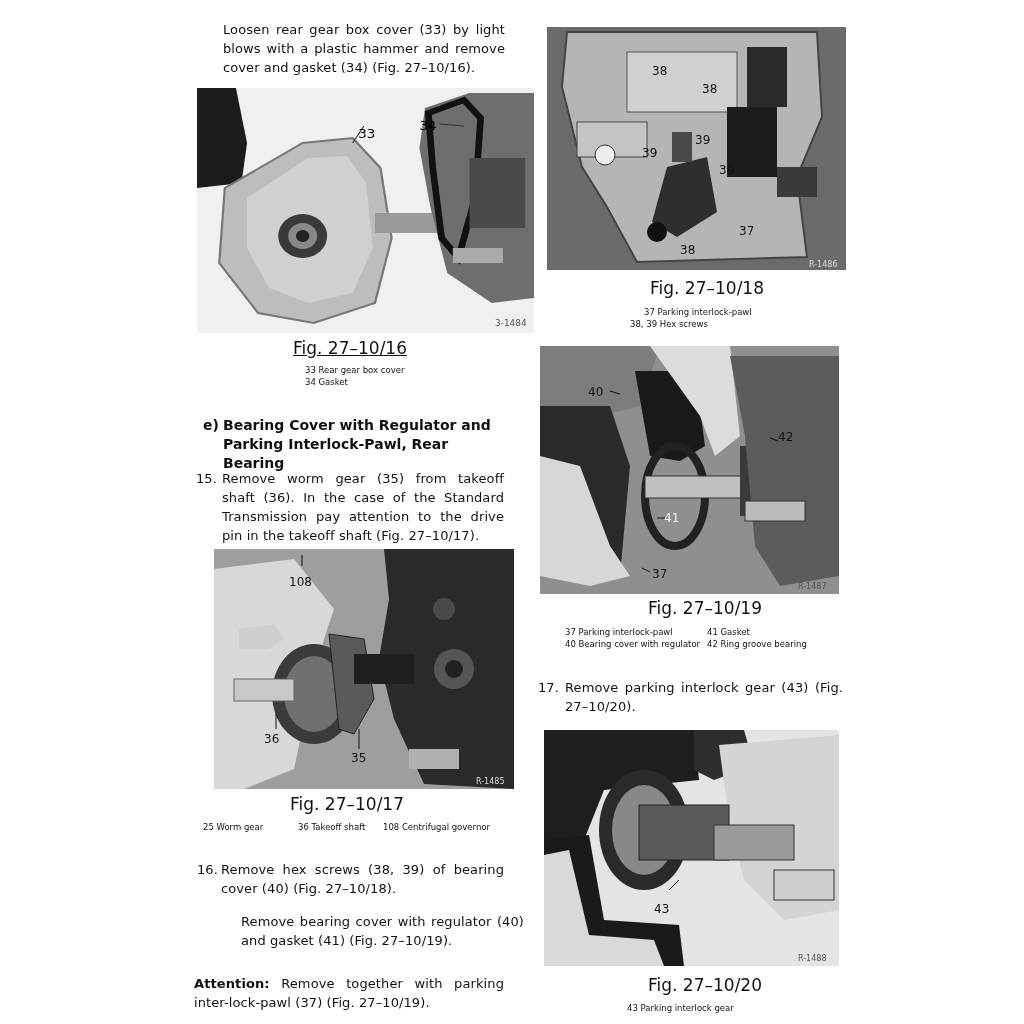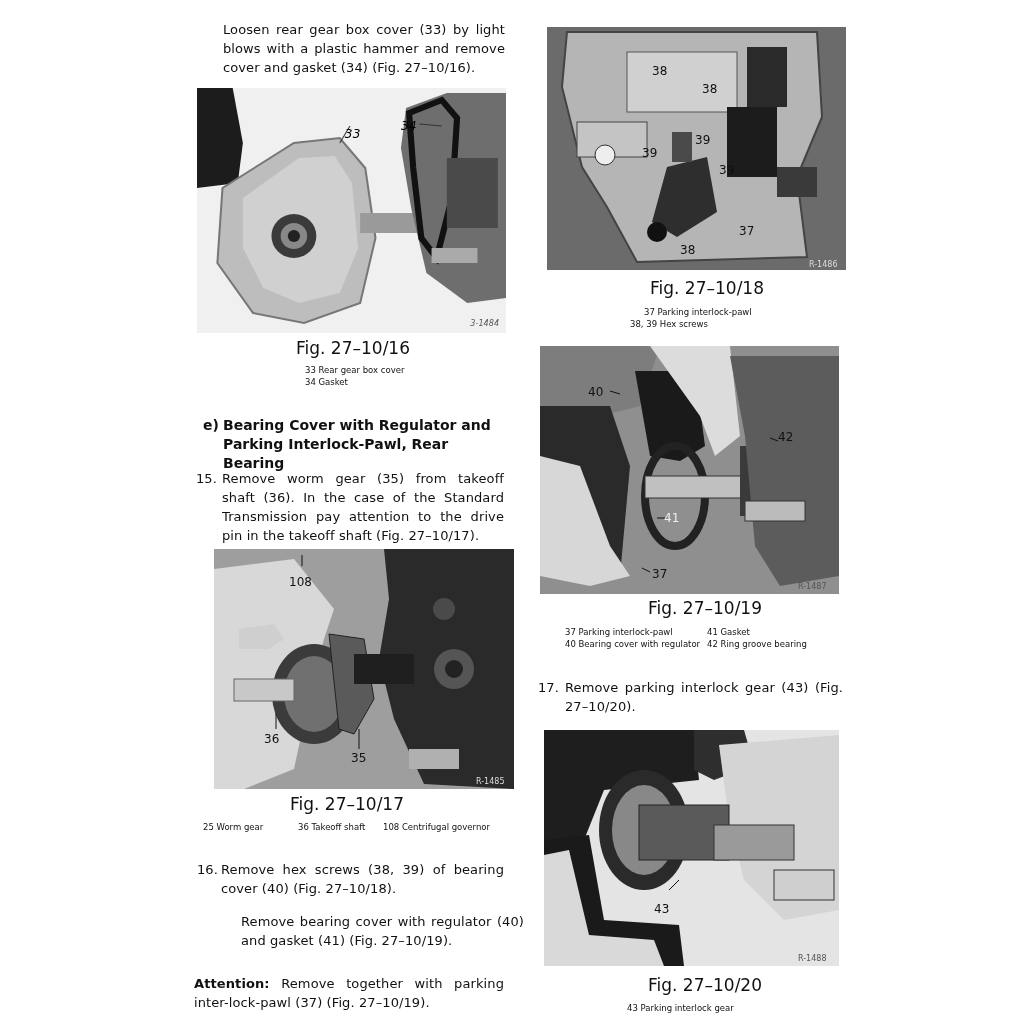--- a/index.html
+++ b/index.html
@@ -14,42 +14,42 @@
   .photo svg { display: block; width: 100%; height: 100%; }
   .num { position: absolute; }
   .ref { font-size: 8px; fill: #555; font-family: "DejaVu Sans", sans-serif; }
   .lbl { font-family: "DejaVu Sans", sans-serif; font-size: 12px; }
 </style>
 </head>
 <body>
 
 <div class="abs body-text" style="left:223px; top:20px; width:282px;">Loosen rear gear box cover (33) by light blows with a plastic hammer and remove cover and gasket (34) (Fig. 27–10/16).</div>
 
-<div class="photo" style="left:197px; top:88px; width:309px; height:245px; background:#ececec;font-style:italic;">
+<div class="photo" style="left:197px; top:88px; width:337px; height:245px; background:#ececec;">
   <svg viewBox="0 0 303 245" preserveAspectRatio="none">
     <rect width="303" height="245" fill="#f0f0f0"></rect>
     <polygon points="0,0 35,0 45,55 40,95 0,100" fill="#1c1c1c"></polygon>
     <polygon points="25,100 95,55 140,50 165,80 175,150 160,215 105,235 55,225 20,175" fill="#bdbdbd" stroke="#777" stroke-width="2"></polygon>
     <polygon points="45,110 100,70 135,68 152,95 158,160 140,205 100,215 65,200 45,160" fill="#d0d0d0"></polygon>
     <circle cx="95" cy="148" r="22" fill="#3a3a3a"></circle>
     <circle cx="95" cy="148" r="13" fill="#888"></circle>
     <circle cx="95" cy="148" r="6" fill="#222"></circle>
     <rect x="160" y="125" width="70" height="20" fill="#9a9a9a"></rect>
     <polygon points="205,20 245,5 303,5 303,210 265,215 225,185 210,120 200,60" fill="#6e6e6e"></polygon>
     <polygon points="208,25 240,12 255,30 250,110 235,170 220,150 212,80" fill="none" stroke="#111" stroke-width="6"></polygon>
     <rect x="245" y="70" width="50" height="70" fill="#4a4a4a"></rect>
     <rect x="230" y="160" width="45" height="15" fill="#aaa"></rect>
     <line x1="140" y1="55" x2="150" y2="38" stroke="#333" stroke-width="1"></line>
     <line x1="218" y1="36" x2="240" y2="38" stroke="#333" stroke-width="1"></line>
     <text class="lbl" x="145" y="50">33</text>
     <text class="lbl" x="200" y="42">34</text>
     <text class="ref" x="268" y="238">3-1484</text>
   </svg>
 </div>
-<div class="abs fig-cap" style="left:290px; top:338px; width:120px; text-align:right;">Fig. 27–10/16</div>
+<div class="abs fig-cap" style="left:290px; top:338px; width:120px; text-align:center;text-decoration:underline;">Fig. 27–10/16</div>
 <div class="abs legend" style="left:305px; top:364px;">
   <div>33 Rear gear box cover</div>
   <div>34 Gasket</div>
 </div>
 
 <div class="abs heading" style="left:203px; top:416px; width:302px;">
   <span class="num" style="left:0;">e)</span>
   <div style="margin-left:20px;">Bearing Cover with Regulator and Parking Interlock-Pawl, Rear Bearing</div>
 </div>
 

